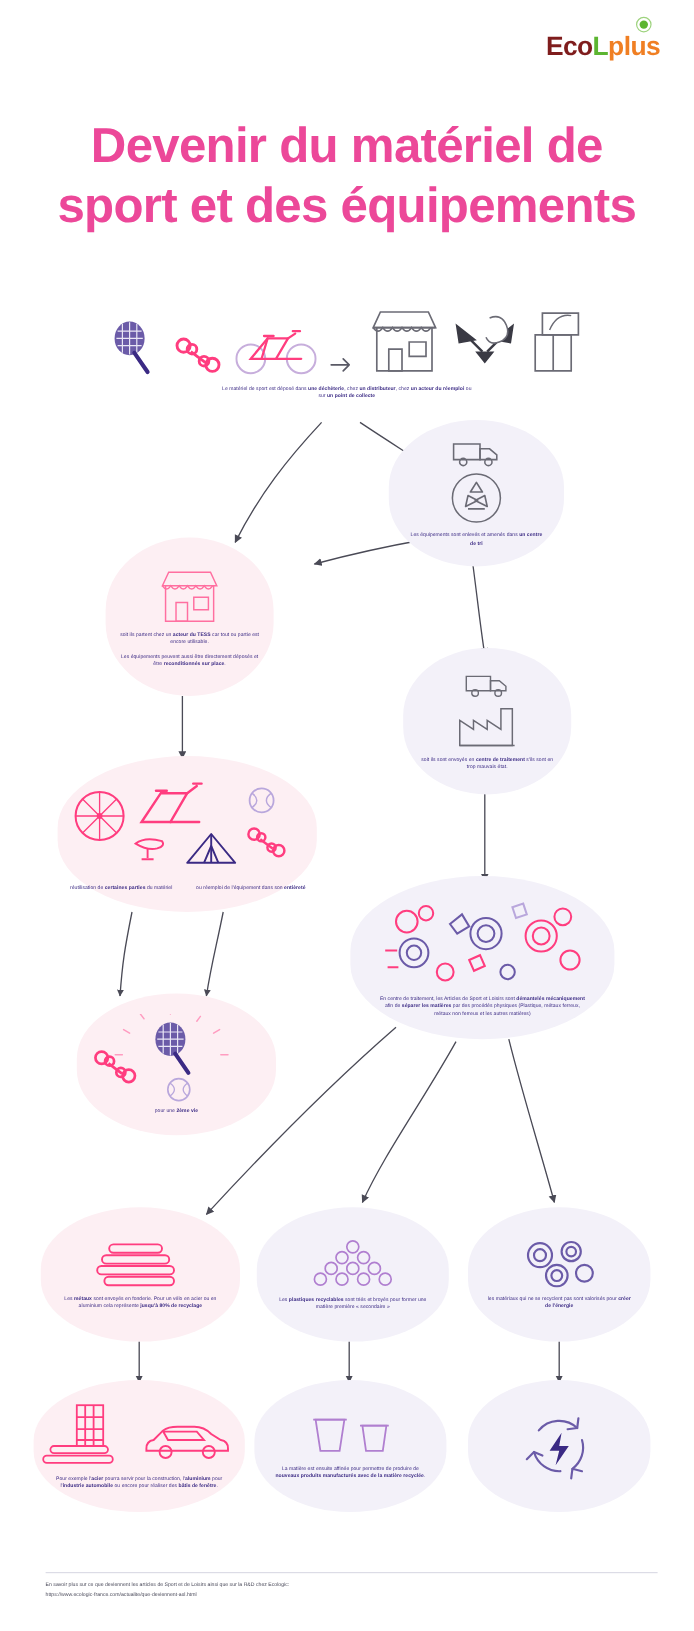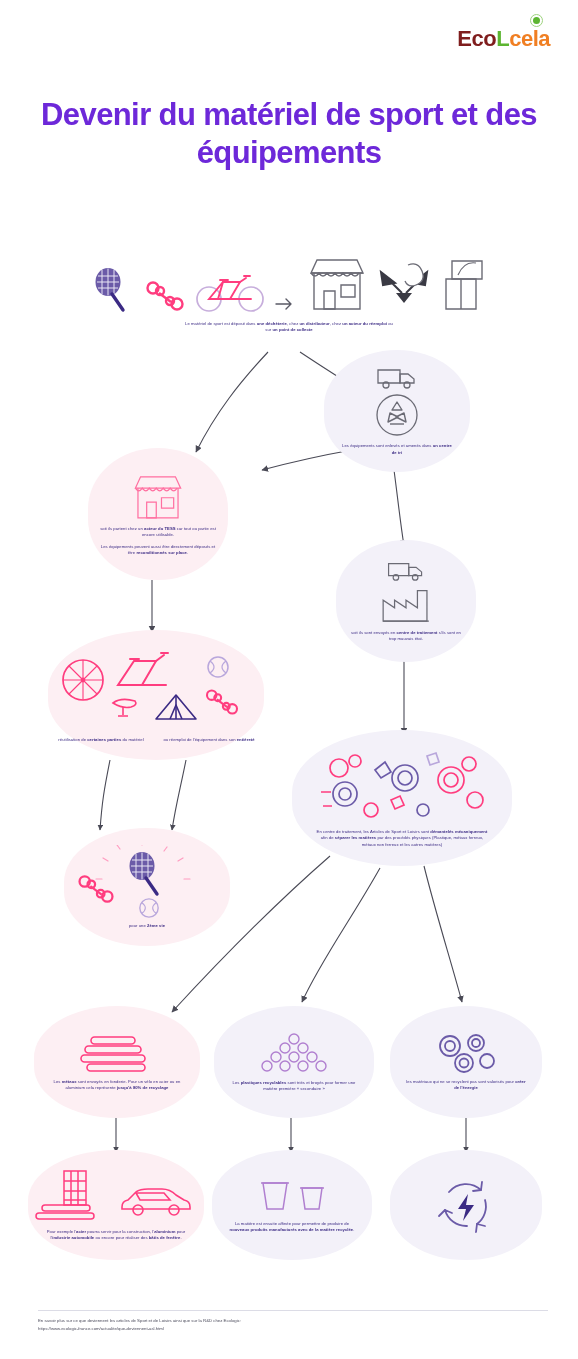--- a/index.html
+++ b/index.html
@@ -43,22 +43,22 @@
     border-radius: 50%;
     border: 1.5px solid #9ed37e;
     top: -12px; right: 7px;
   }
 
   
   .title {
     position: absolute;
     top: 96px; left: 0; right: 0;
     text-align: center;
-    color: #6d28d9;
-    font-size: 31px;
+    color: #ec4899;
+    font-size: 41px;
     font-weight: 700;
     line-height: 1.22;
     letter-spacing: -0.6px;
     padding: 0 24px;
   }
 
   
   .node {
     position: absolute;
     border-radius: 50% / 46%;
@@ -110,21 +110,21 @@
     background: #dcdce6;
     margin-bottom: 6px;
   }
 </style>
 </head>
 <body>
 
 <div class="page">
 
   <div class="logo">
-    <span class="eco">Eco</span><span class="l">L</span><span class="ogic"><span>cela</span><span class="ring"></span><span class="dot"></span></span>
+    <span class="eco">Eco</span><span class="l">L</span><span class="ogic"><span>plus</span><span class="ring"></span><span class="dot"></span></span>
   </div>
 
   <h1 class="title">Devenir du matériel de sport et des équipements</h1>
 
   <svg class="flow" viewBox="0 0 578 1359">
     <defs>
       <marker id="ah" markerWidth="7" markerHeight="7" refX="5.5" refY="3" orient="auto">
         <path d="M0,0 L6,3 L0,6 z" fill="#4a4a56"></path>
       </marker>
       <marker id="ahs" markerWidth="6" markerHeight="6" refX="4.8" refY="2.6" orient="auto">

